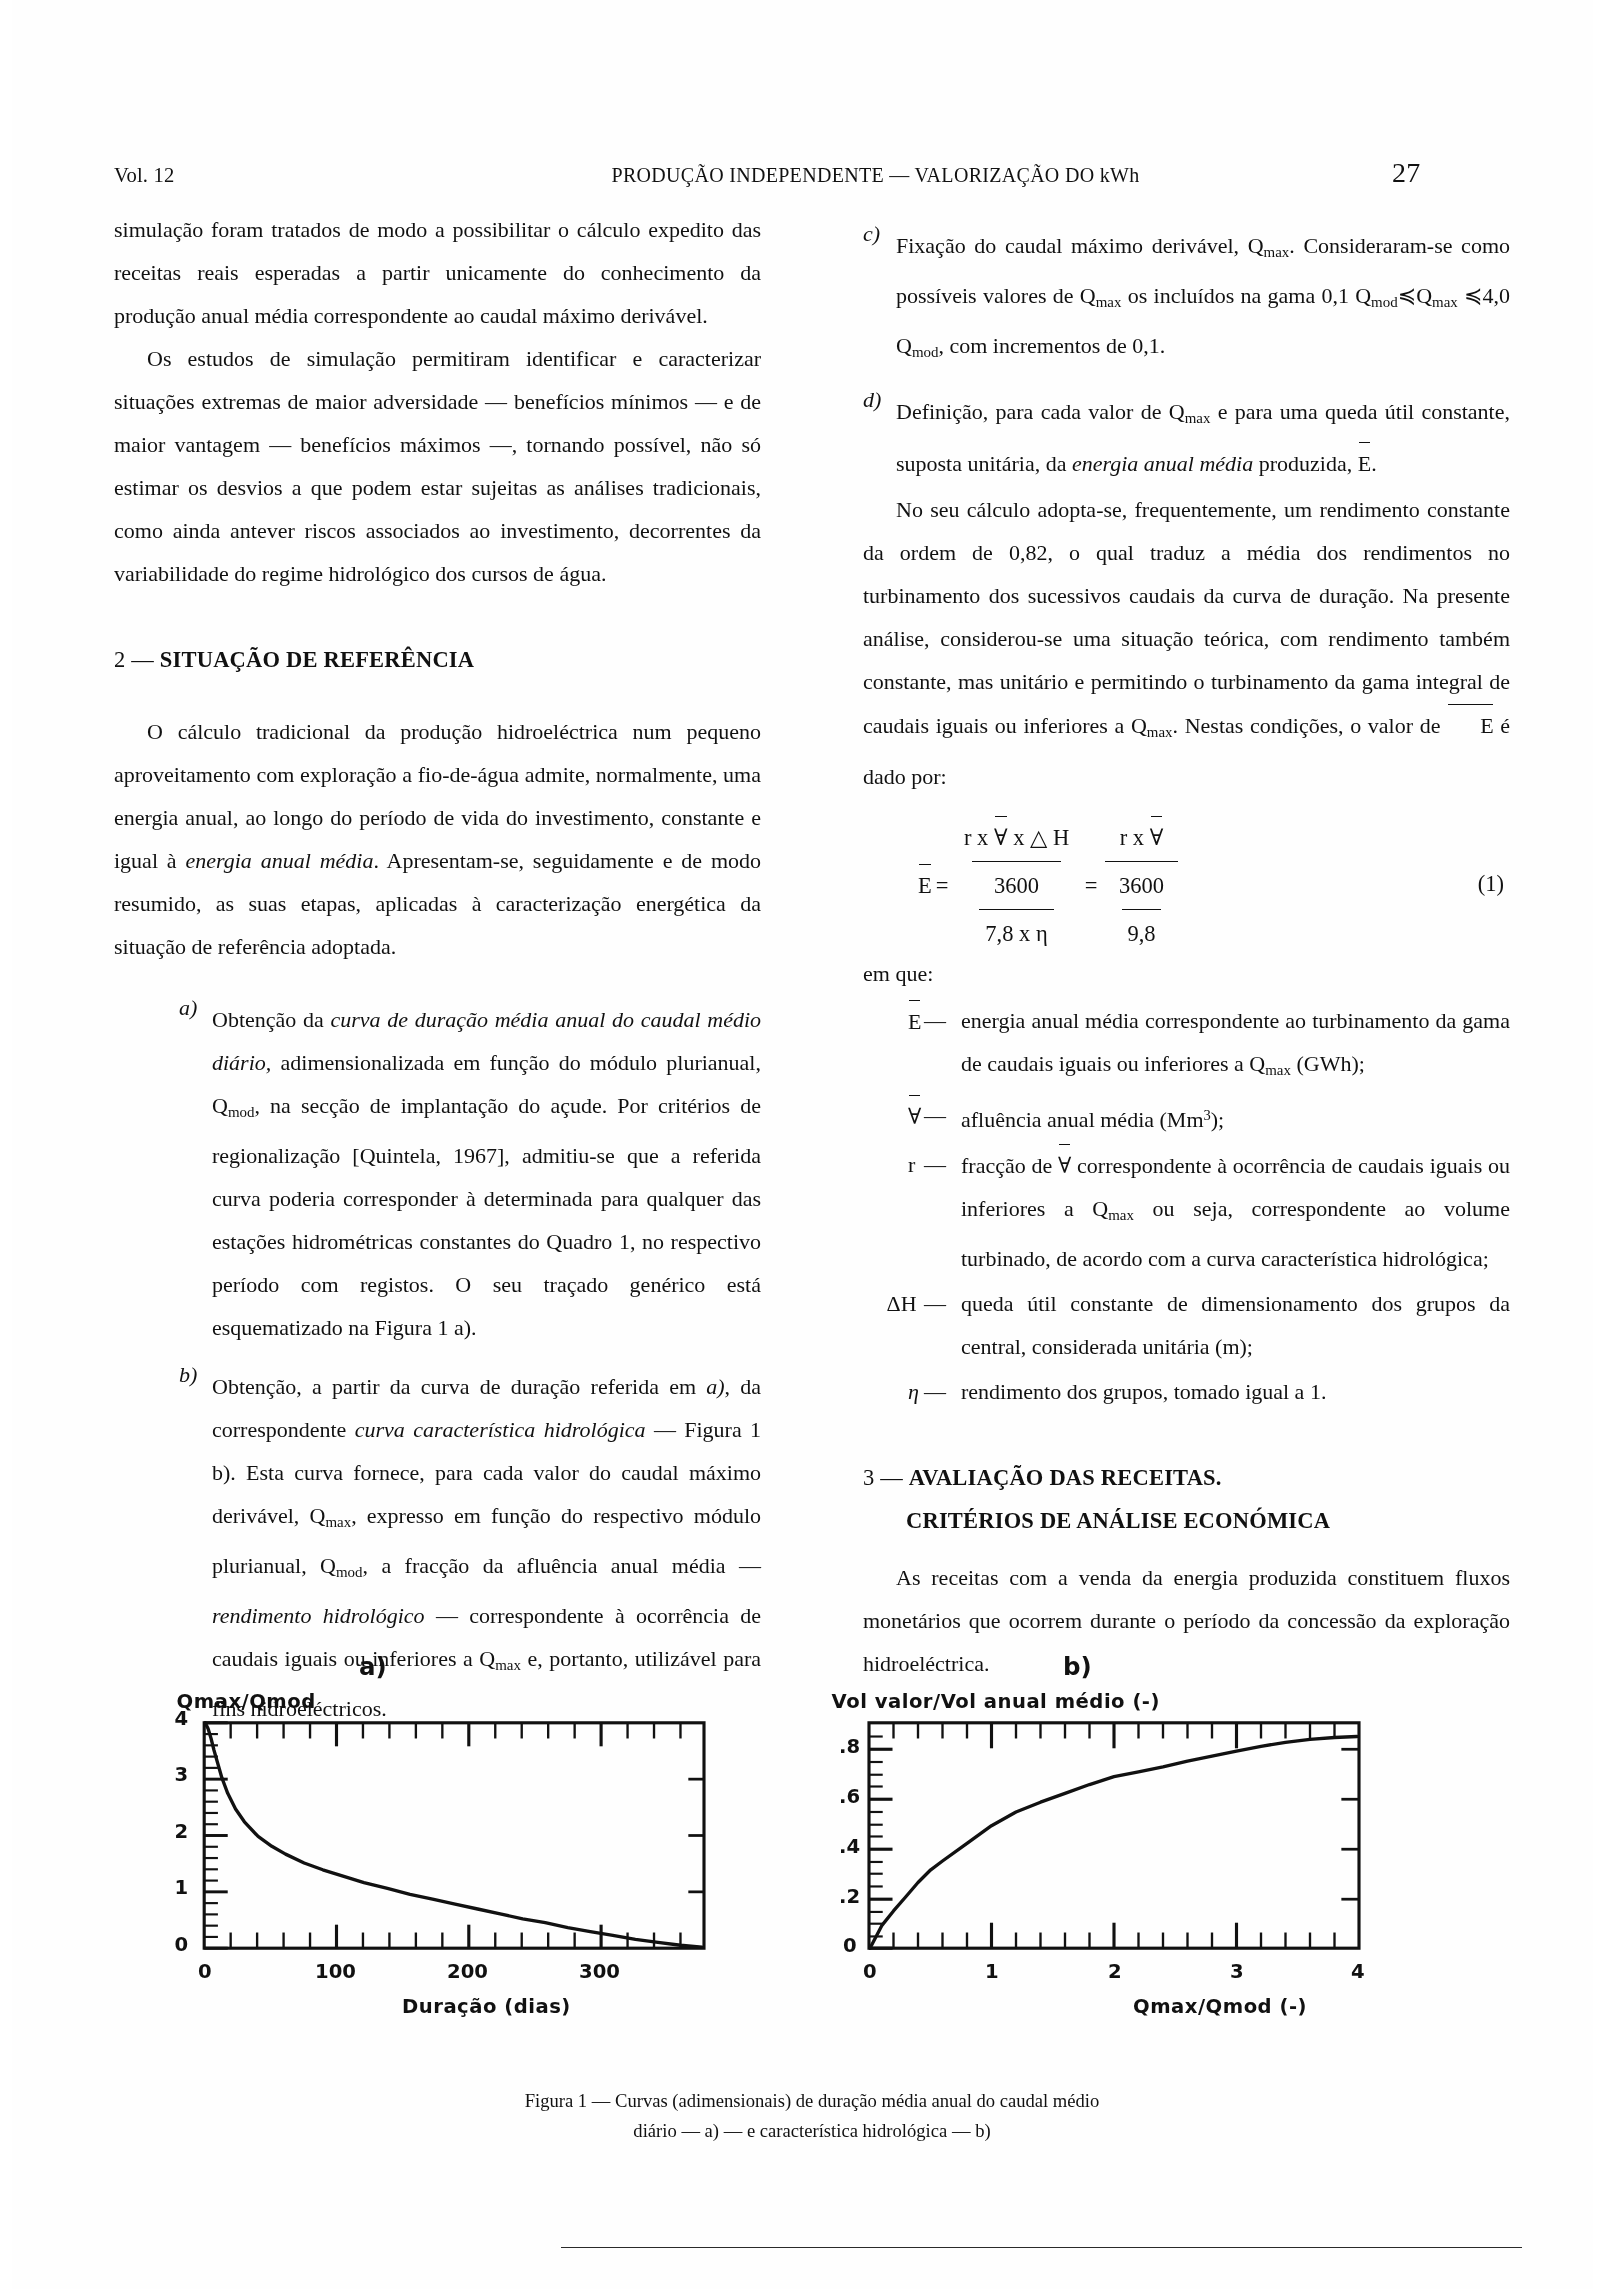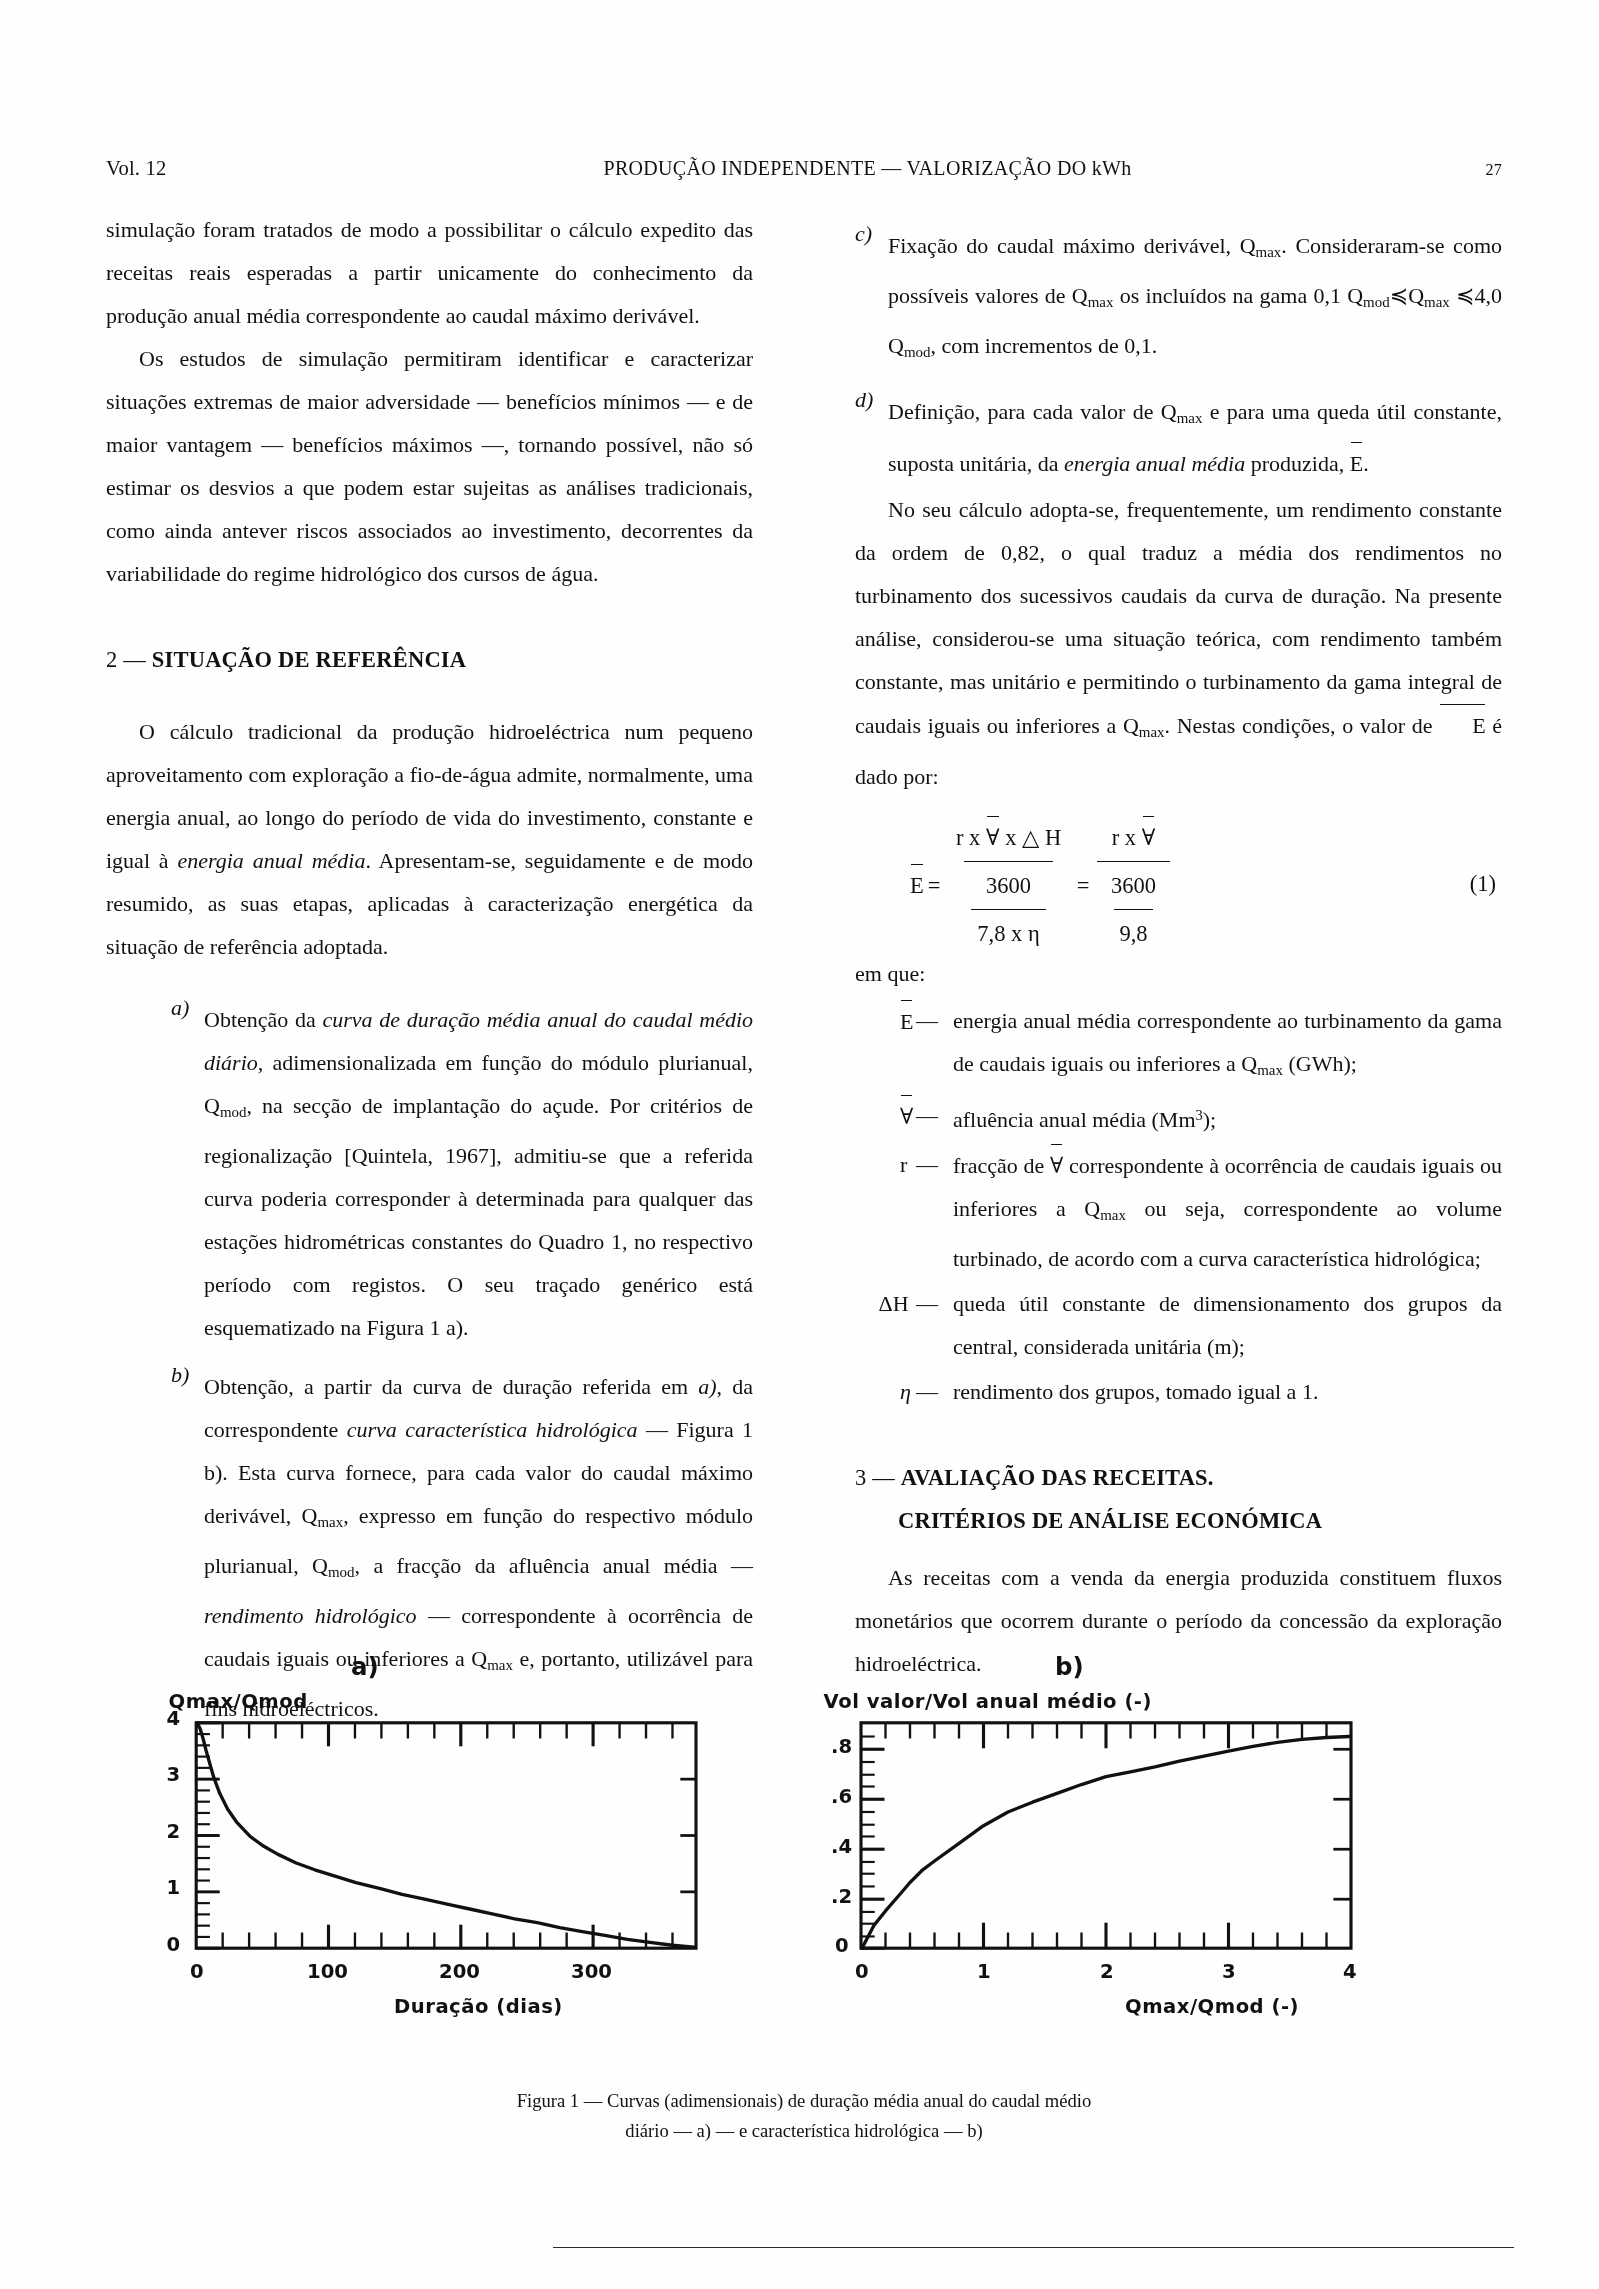--- a/index.html
+++ b/index.html
@@ -10,21 +10,21 @@
   body {
     width: 1600px;
     height: 2290px;
     position: relative;
     font-family: "Liberation Serif", "DejaVu Serif", serif;
     color: #111111;
     overflow: hidden;
   }
   .page {
     position: absolute;
-    left: 4px; top: 0;
+    left: 12px; top: 0;
     width: 1581px;
     height: 2290px;
     background: #fefefe;
   }
 
   
   .runhead {
     position: absolute;
     left: 102px;
     top: 157px;
@@ -34,21 +34,21 @@
     font-size: 20.6px;
     letter-spacing: 0.2px;
   }
   .runhead .vol { width: 245px; }
   .runhead .title {
     flex: 1;
     text-align: center;
     font-size: 20px;
     letter-spacing: 0.3px;
   }
-  .runhead .pageno { width: 118px; text-align: right; font-size: 16px; }
+  .runhead .pageno { width: 118px; text-align: left; font-size: 28px; }
 
   
   .col {
     position: absolute;
     top: 208px;
     width: 647px;
     font-size: 22px;
     line-height: 43px;
     text-align: justify;
     text-justify: inter-word;

